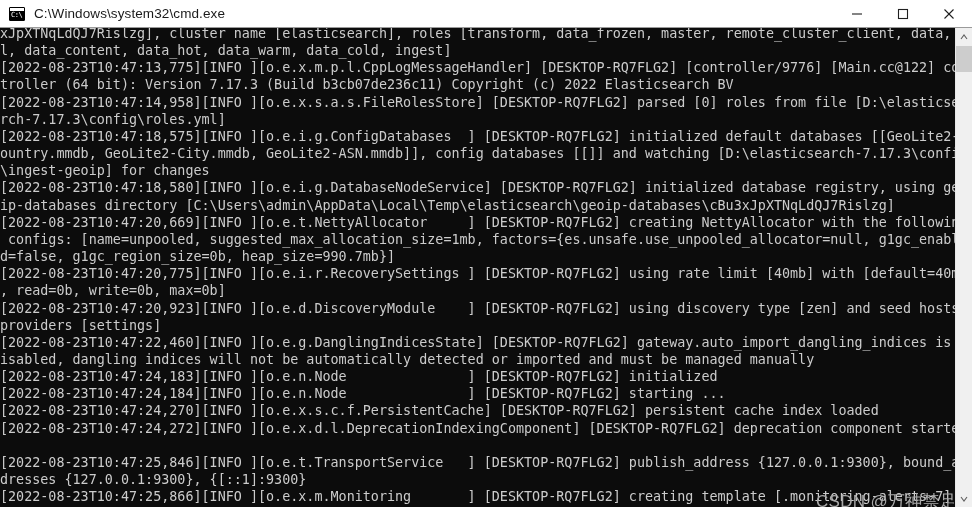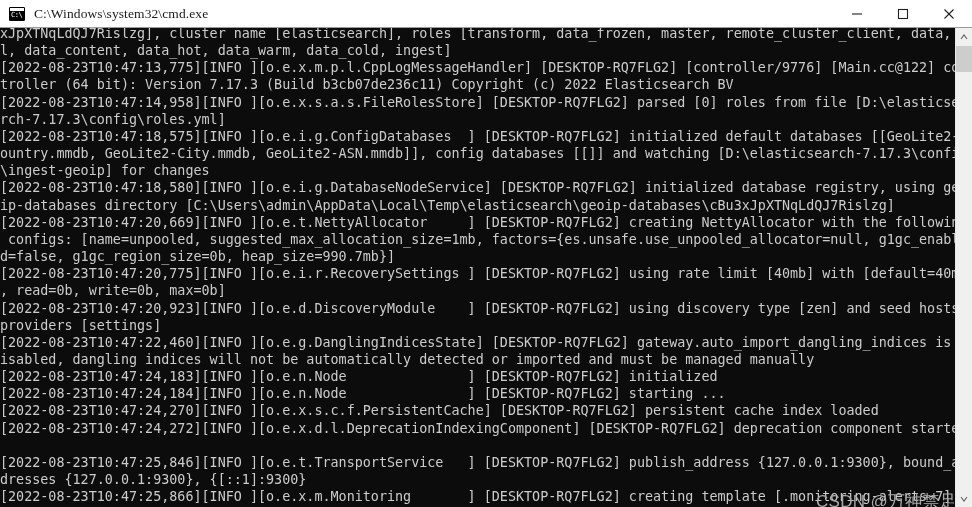--- a/index.html
+++ b/index.html
@@ -58,21 +58,21 @@
     position: absolute;
     top: 3px; left: 1px;
     font-family: "DejaVu Sans Mono", monospace;
     font-size: 7px;
     line-height: 8px;
     color: #ffffff;
     letter-spacing: -0.5px;
     white-space: nowrap;
   }
   #title-text {
-    font-family: Liberation Serif, serif;
+    font-family: Liberation Sans, sans-serif;
     font-size: 13.5px;
     color: #1a1a1a;
     white-space: nowrap;
     letter-spacing: 0.1px;
   }
   #window-controls {
     position: absolute;
     top: 0;
     right: 0;
     height: 27px;

